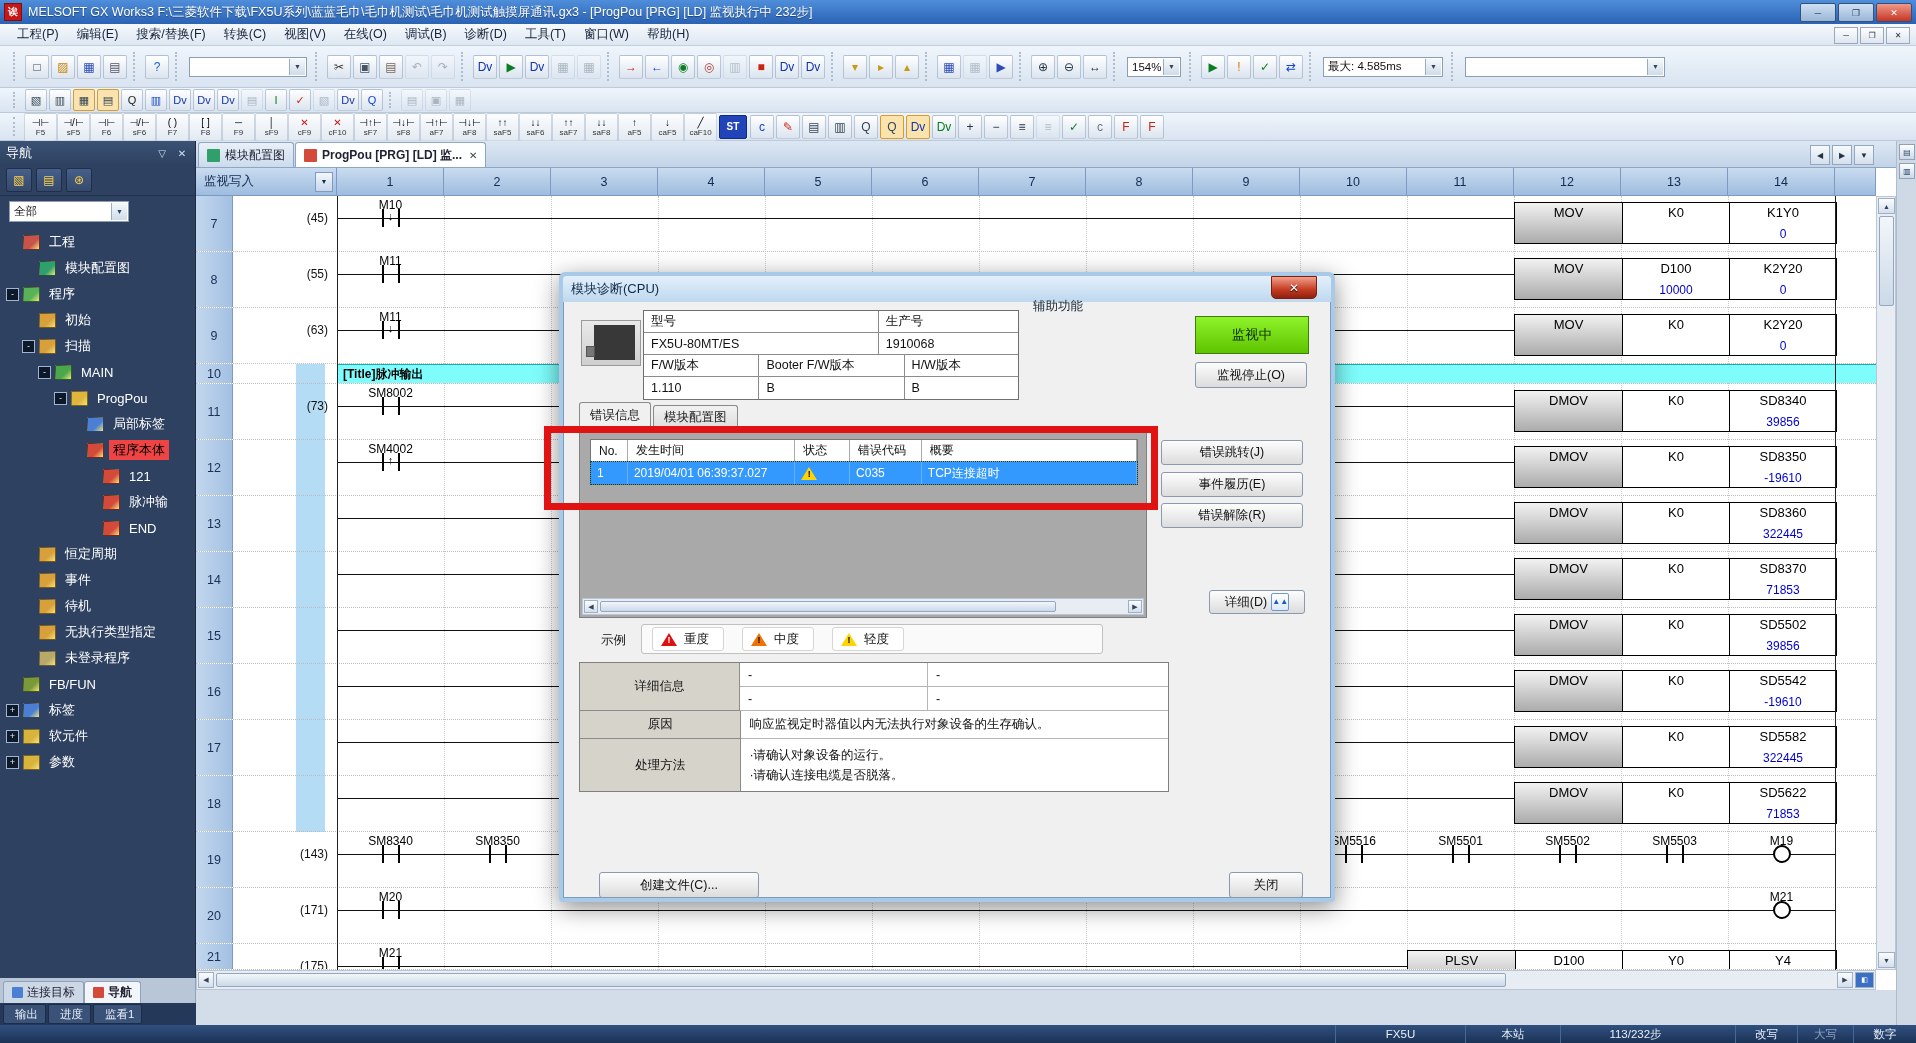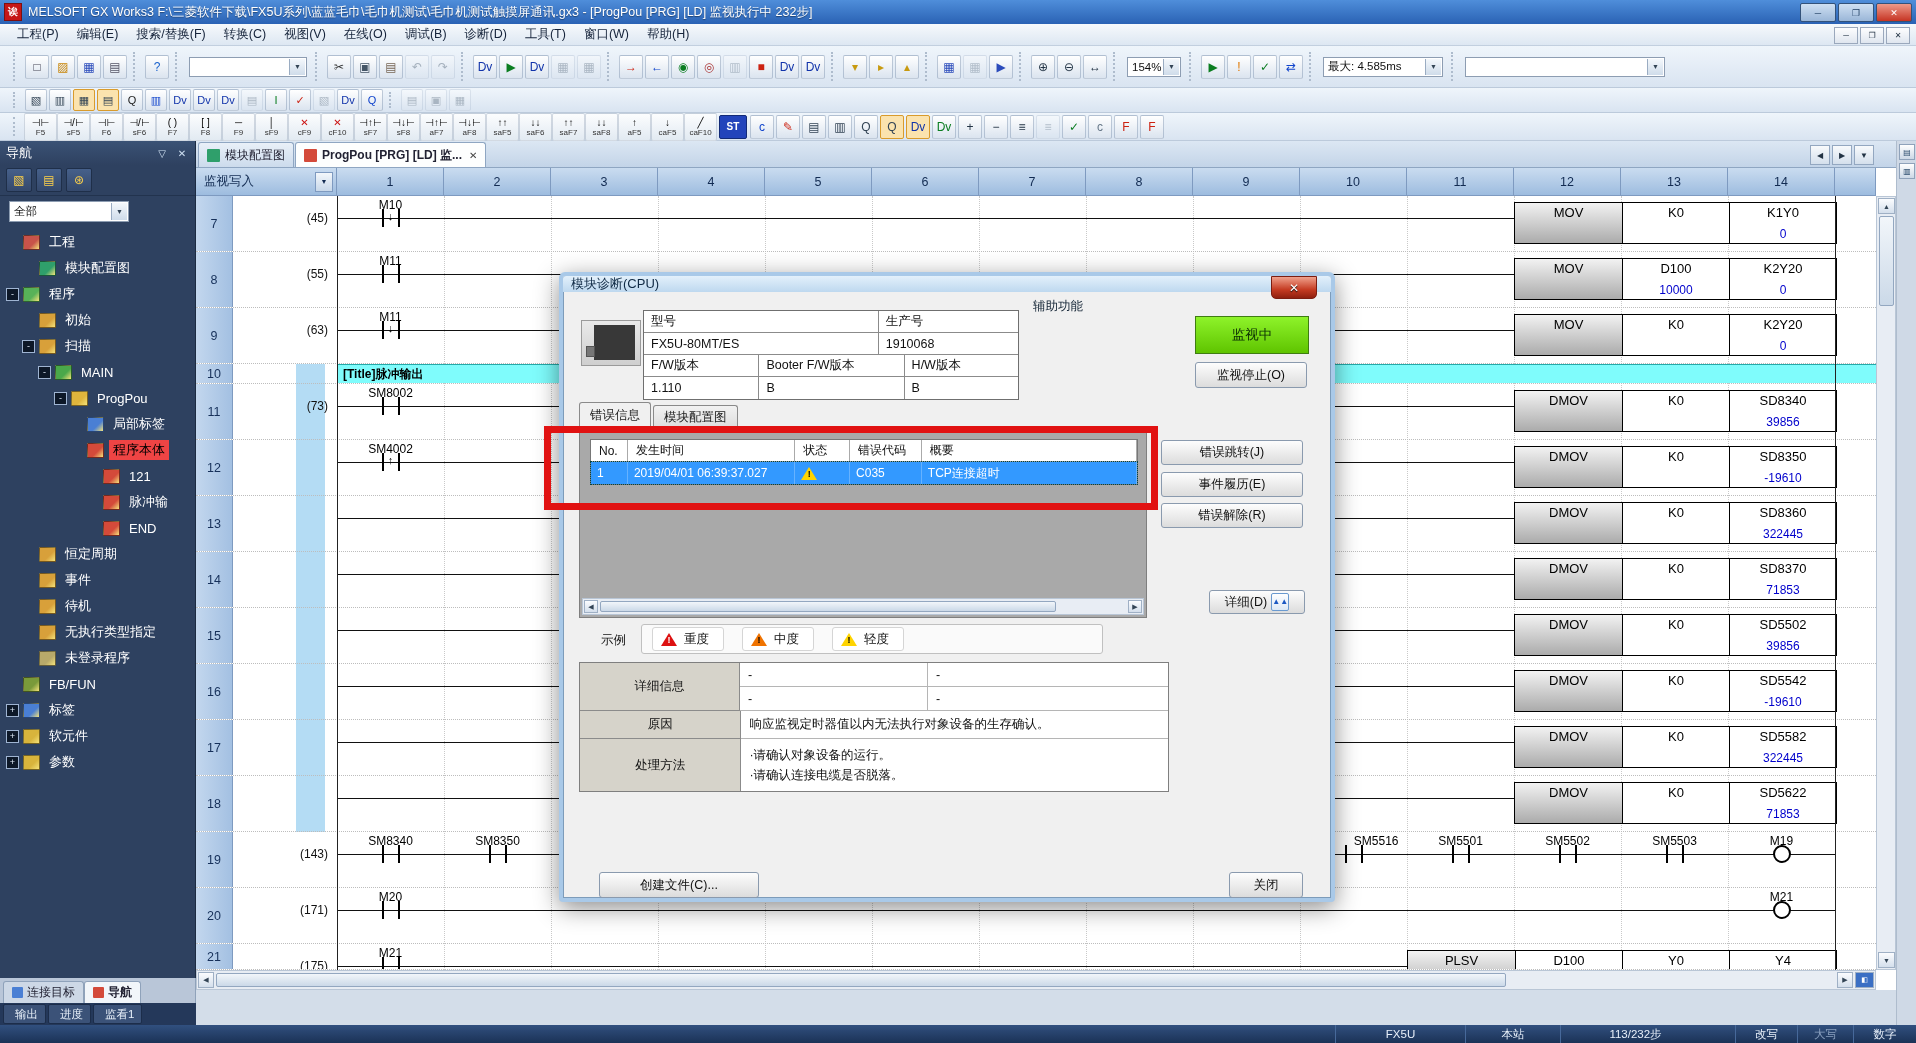--- a/index.html
+++ b/index.html
@@ -100,21 +100,21 @@
   
   .scroll{position:absolute;background:#e8edf4;border:1px solid #b9c6d6;box-sizing:border-box;}
   .sbtn{position:absolute;background:linear-gradient(#fbfcfe,#d4dfec);border:1px solid #9fb0c5;display:flex;align-items:center;justify-content:center;font-size:7px;color:#345;box-sizing:border-box;}
   .sthumb{position:absolute;background:linear-gradient(#f2f6fa,#cbd9e8);border:1px solid #93a7c0;border-radius:2px;box-sizing:border-box;}
   #fillbelow{position:absolute;left:0;top:849px;width:1720px;height:35px;background:#d3dde9;}
   #rightstrip{position:absolute;left:1700px;top:0;width:20px;height:884px;background:#cfd9e6;border-left:1px solid #aebccd;}
   .rs-ico{width:14px;height:14px;margin:3px auto;background:linear-gradient(#fff,#ccd8e6);border:1px solid #8fa2ba;font-size:8px;display:flex;align-items:center;justify-content:center;color:#246;}
   
   #dialog{position:absolute;left:559px;top:272px;width:776px;height:630px;background:#f0f0f0;
      border:4px solid #a9c9e8;border-radius:6px 6px 4px 4px;box-shadow:0 6px 24px rgba(0,0,0,.45), inset 0 0 0 1px #7d9cba;box-sizing:border-box;z-index:40;}
-  #dlg-title{height:16px;background:linear-gradient(#e3f0fb,#bed8ef);border-radius:3px 3px 0 0;display:flex;align-items:center;
+  #dlg-title{height:26px;background:linear-gradient(#e3f0fb,#bed8ef);border-radius:3px 3px 0 0;display:flex;align-items:center;
      padding-left:8px;font-size:13px;color:#102a45;}
   #dlg-close{position:absolute;right:14px;top:0px;width:44px;height:21px;background:linear-gradient(#f0a18c,#c53b22 60%,#8f200f);
      border:1px solid #7c1d10;border-radius:0 0 5px 5px;color:#fff;display:flex;align-items:center;justify-content:center;font-size:12px;font-weight:bold;text-shadow:0 1px 1px #000;}
   #module-pic{position:absolute;left:18px;top:44px;width:58px;height:44px;background:linear-gradient(#e9e9e9,#cfcfcf);border:1px solid #9a9a9a;}
   #module-pic .core{position:absolute;left:12px;top:4px;right:5px;bottom:5px;background:#383838;}
   #module-pic .led{position:absolute;left:4px;bottom:8px;width:7px;height:9px;background:#777;border:1px solid #555;}
   .infotbl{position:absolute;left:80px;top:34px;width:376px;background:#fff;border:1px solid #6f6f6f;box-sizing:border-box;}
   .irow{display:flex;height:22px;box-sizing:border-box;}
   .ic{border-right:1px solid #8b8b8b;border-bottom:1px solid #8b8b8b;box-sizing:border-box;display:flex;align-items:center;padding-left:7px;font-size:12.5px;background:#fff;overflow:hidden;}
   .irow:last-child .ic{border-bottom:none;}
@@ -787,21 +787,21 @@
           <div class="gut">19</div>
           <div class="stepn" style="top: 15px;">(143)</div>
           <div class="wire" style="left: 141px; top: 22px; width: 1498px;"></div>
           <div class="wire" style="left: 1639px; top: 22px; width: 0px;"></div>
           <div class="clabel" style="left: 149.5px; top: 2px;">SM8340</div>
           <div class="cbar" style="left: 185.5px; top: 13px;"></div>
           <div class="cbar" style="left: 201.5px; top: 13px;"></div>
           <div class="clabel" style="left: 256.5px; top: 2px;">SM8350</div>
           <div class="cbar" style="left: 292.5px; top: 13px;"></div>
           <div class="cbar" style="left: 308.5px; top: 13px;"></div>
-          <div class="clabel" style="left: 1112.5px; top: 2px; text-align: right;">SM5516</div>
+          <div class="clabel" style="left: 1112.5px; top: 2px;">SM5516</div>
           <div class="cbar" style="left: 1148.5px; top: 13px;"></div>
           <div class="cbar" style="left: 1164.5px; top: 13px;"></div>
           <div class="clabel" style="left: 1219.5px; top: 2px;">SM5501</div>
           <div class="cbar" style="left: 1255.5px; top: 13px;"></div>
           <div class="cbar" style="left: 1271.5px; top: 13px;"></div>
           <div class="clabel" style="left: 1326.5px; top: 2px;">SM5502</div>
           <div class="cbar" style="left: 1362.5px; top: 13px;"></div>
           <div class="cbar" style="left: 1378.5px; top: 13px;"></div>
           <div class="clabel" style="left: 1433.5px; top: 2px;">SM5503</div>
           <div class="cbar" style="left: 1469.5px; top: 13px;"></div>

